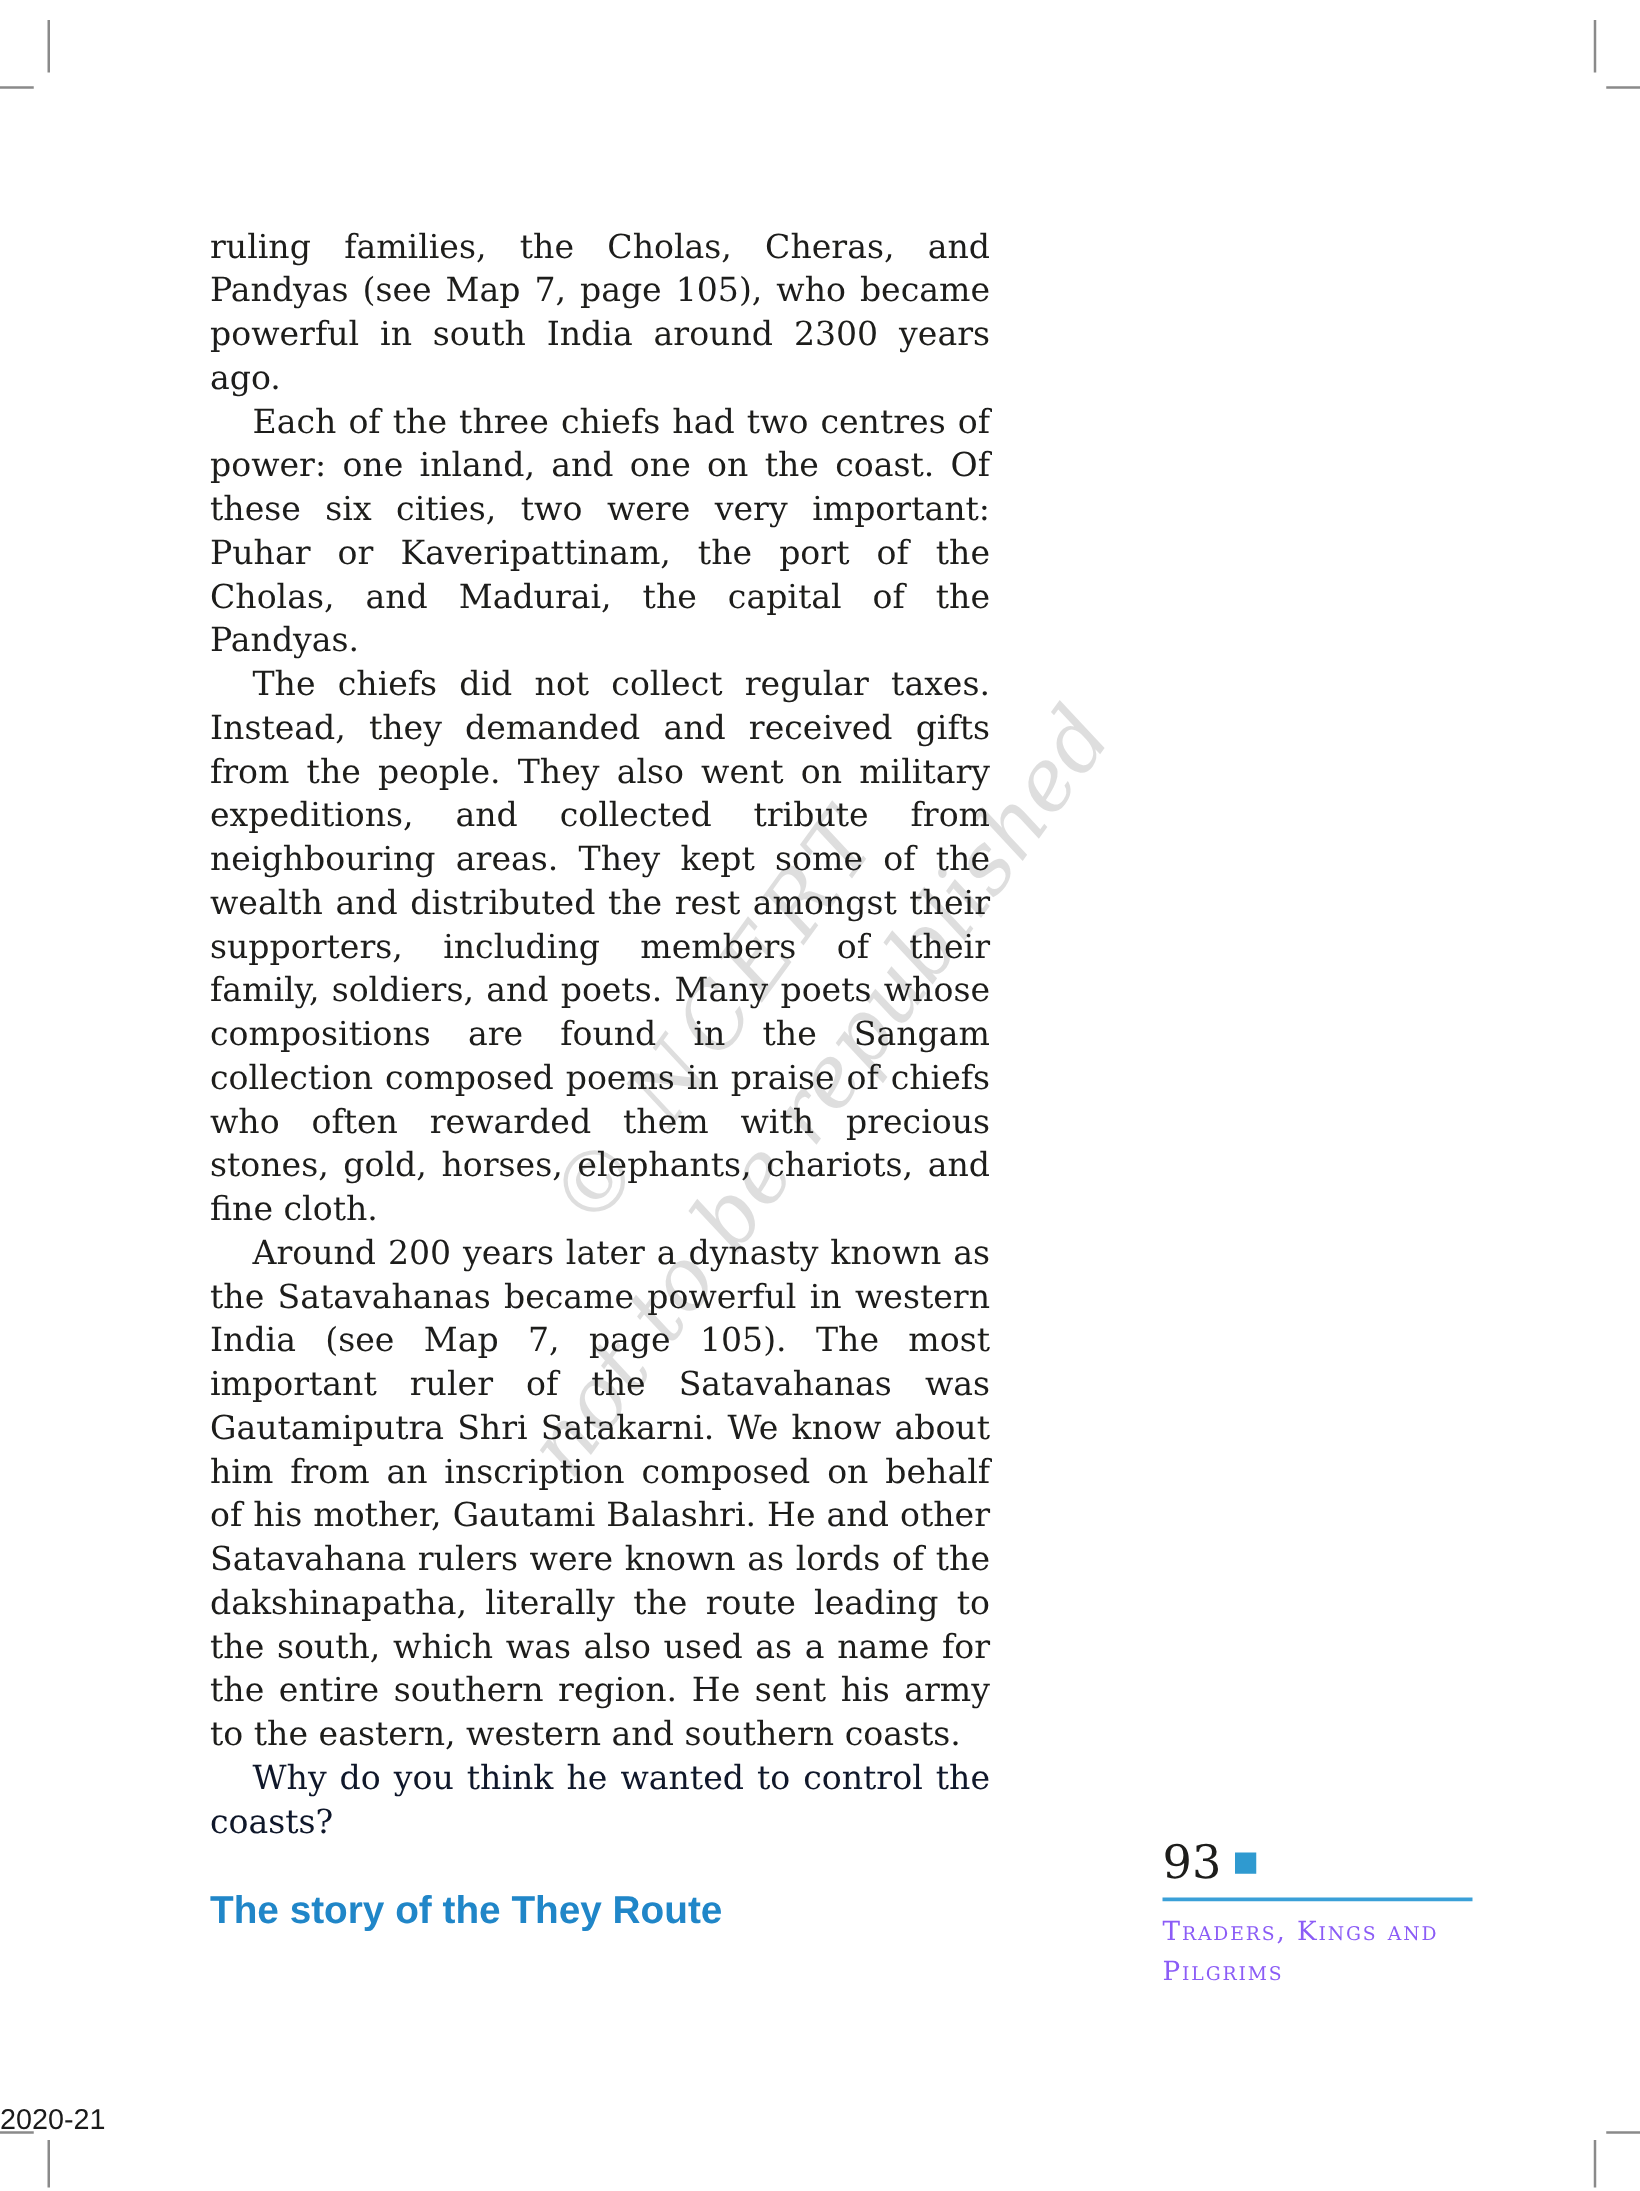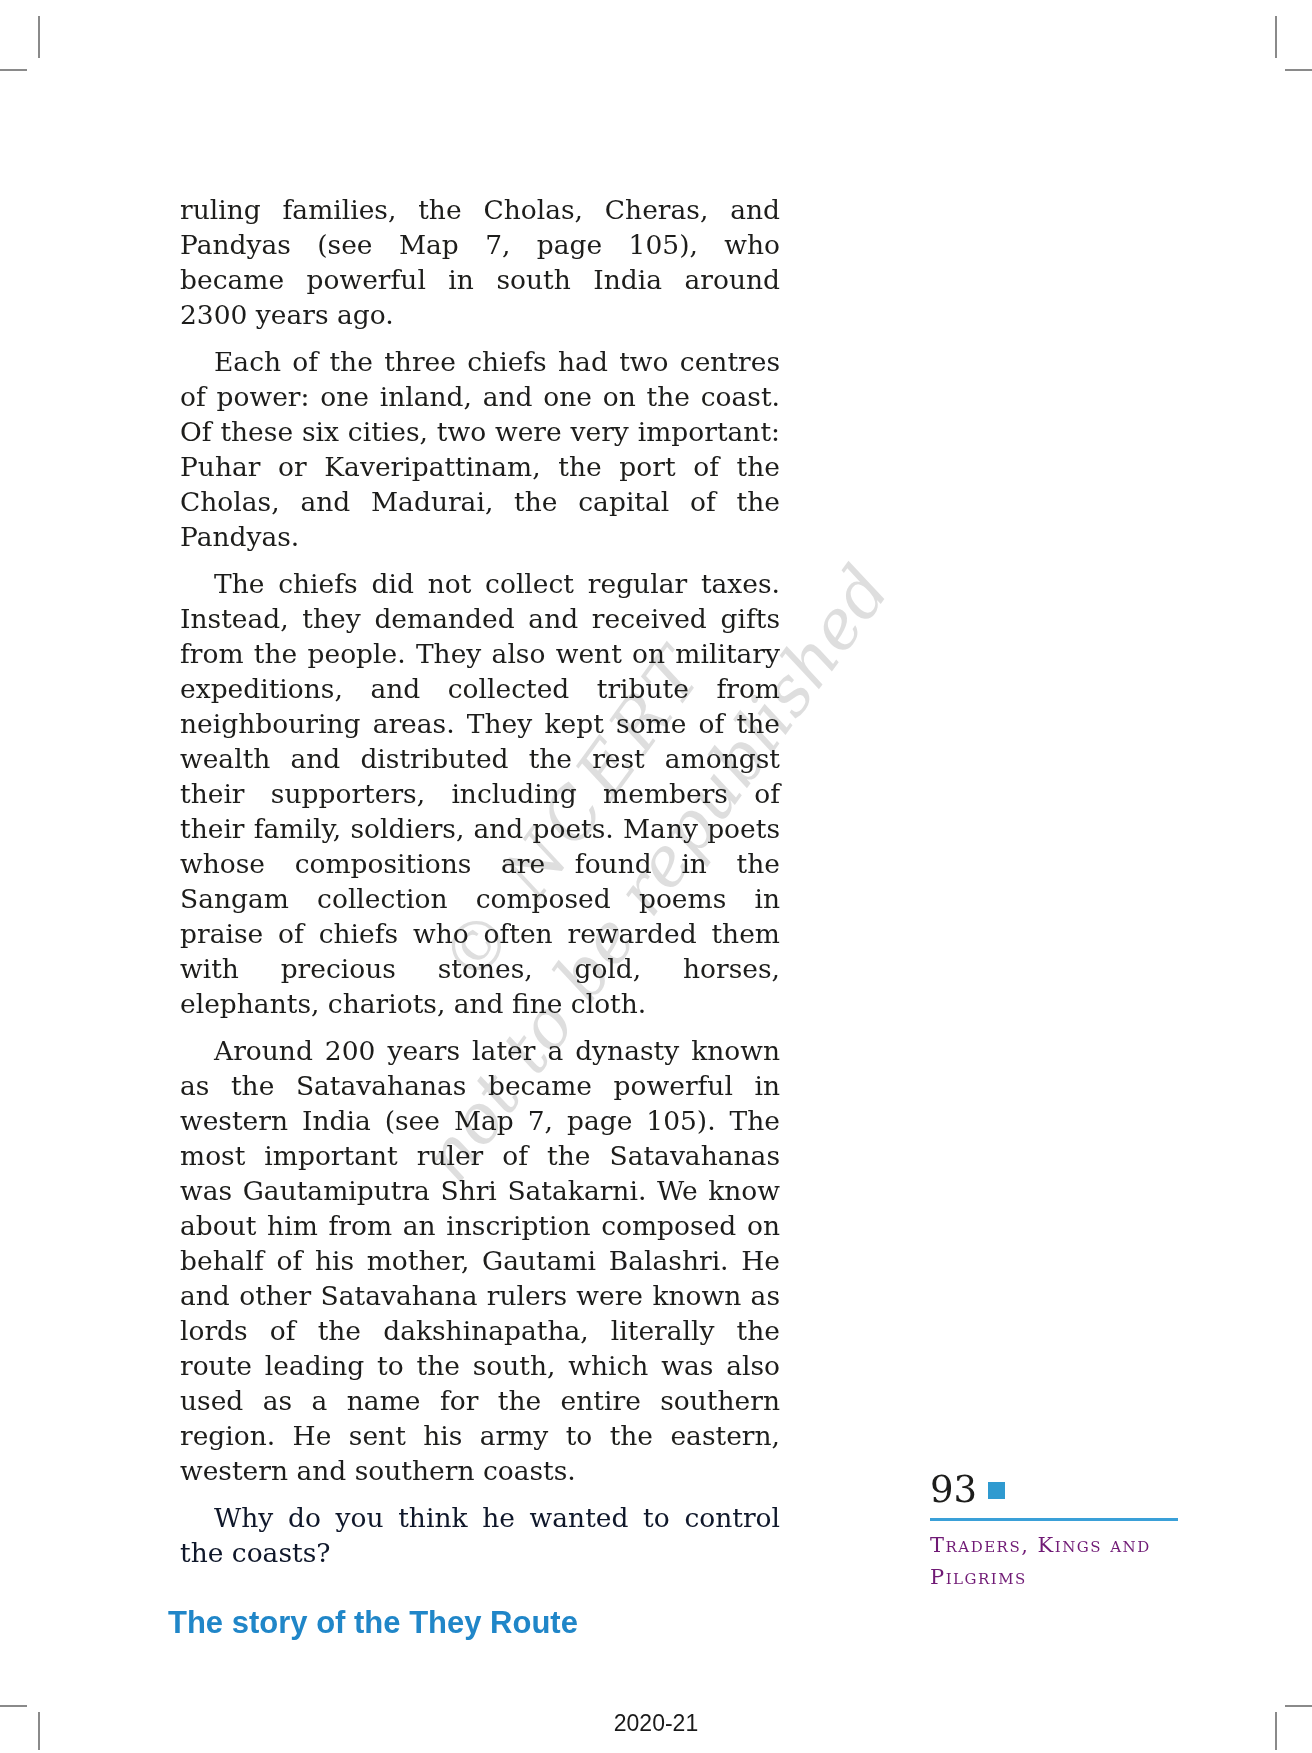--- a/index.html
+++ b/index.html
@@ -23,45 +23,45 @@
   }
   .watermark .wline1 { letter-spacing:7px; display:block; }
   .watermark .wline2 { display:block; }
 
   
   .main {
     position:absolute; left:168px; top:180px; width:624px;
     font-size:26.5px; line-height:35px; text-align:justify;
     z-index:1;
   }
-  .main p { margin:12px; }
+  .main p { margin:0; }
   .indent { text-indent:34px; }
   .question { color:#0f172a; }
   .silk-heading {
     font-family:"Liberation Sans", sans-serif; font-weight:bold;
     font-size:31px; line-height:1.2; color:#2086c8;
     margin:34px 0 24px 0; text-align:left;
   }
   .ital { }
 
   
   .pageinfo { position:absolute; left:930px; top:1468px; width:262px; z-index:1; }
   .pagenum-row { display:flex; align-items:center; gap:11px; font-size:37px; color:#1d1d1b; }
   .page-square { width:17px; height:17px; background:#2f9ad0; margin-top:2px; }
   .pagerule { width:248px; height:3px; background:#3aa0d8; margin-top:7px; }
   .footer-caption {
     margin-top:9px; font-size:21px; line-height:1.5;
-    letter-spacing:1.5px; font-variant:small-caps; color:#701a75;
+    letter-spacing:1.5px; font-variant:small-caps; color:#8b5cf6;
   }
 
   
   .folio {
     position:absolute; left:0; top:1682px; width:100%;
-    text-align:center; font-family:"Liberation Sans", sans-serif;
-    font-size:23px; color:#1a1a1a; z-index:1;margin-top:28px;
+    text-align:left; font-family:"Liberation Sans", sans-serif;
+    font-size:23px; color:#1a1a1a; z-index:1;
   }
 </style>
 </head>
 <body>
 
 <div class="page">
 
   <div class="crop" style="left:38px; top:16px; width:2px; height:42px;"></div>
   <div class="crop" style="left:0; top:69px; width:27px; height:2px;"></div>
   <div class="crop" style="left:1275px; top:16px; width:2px; height:42px;"></div>

